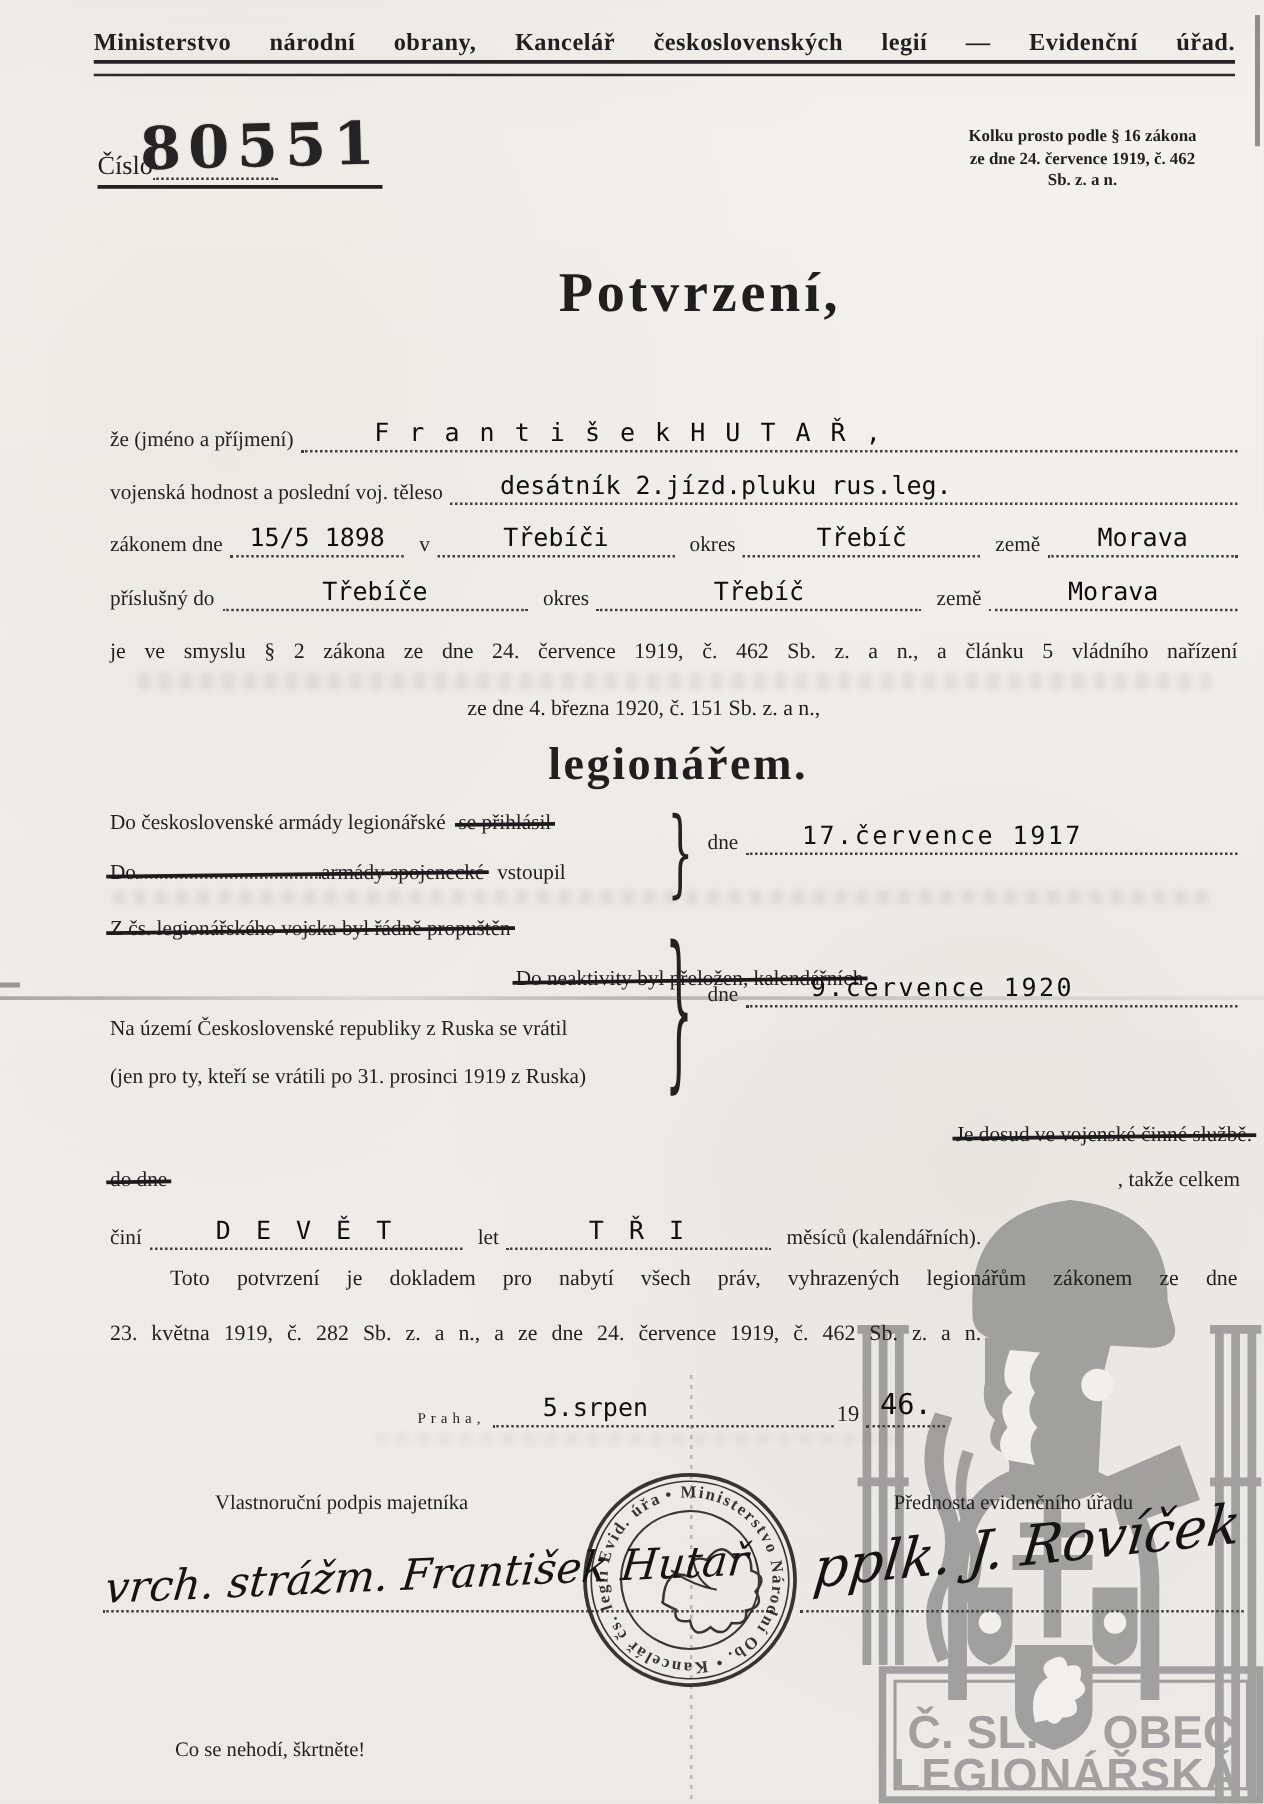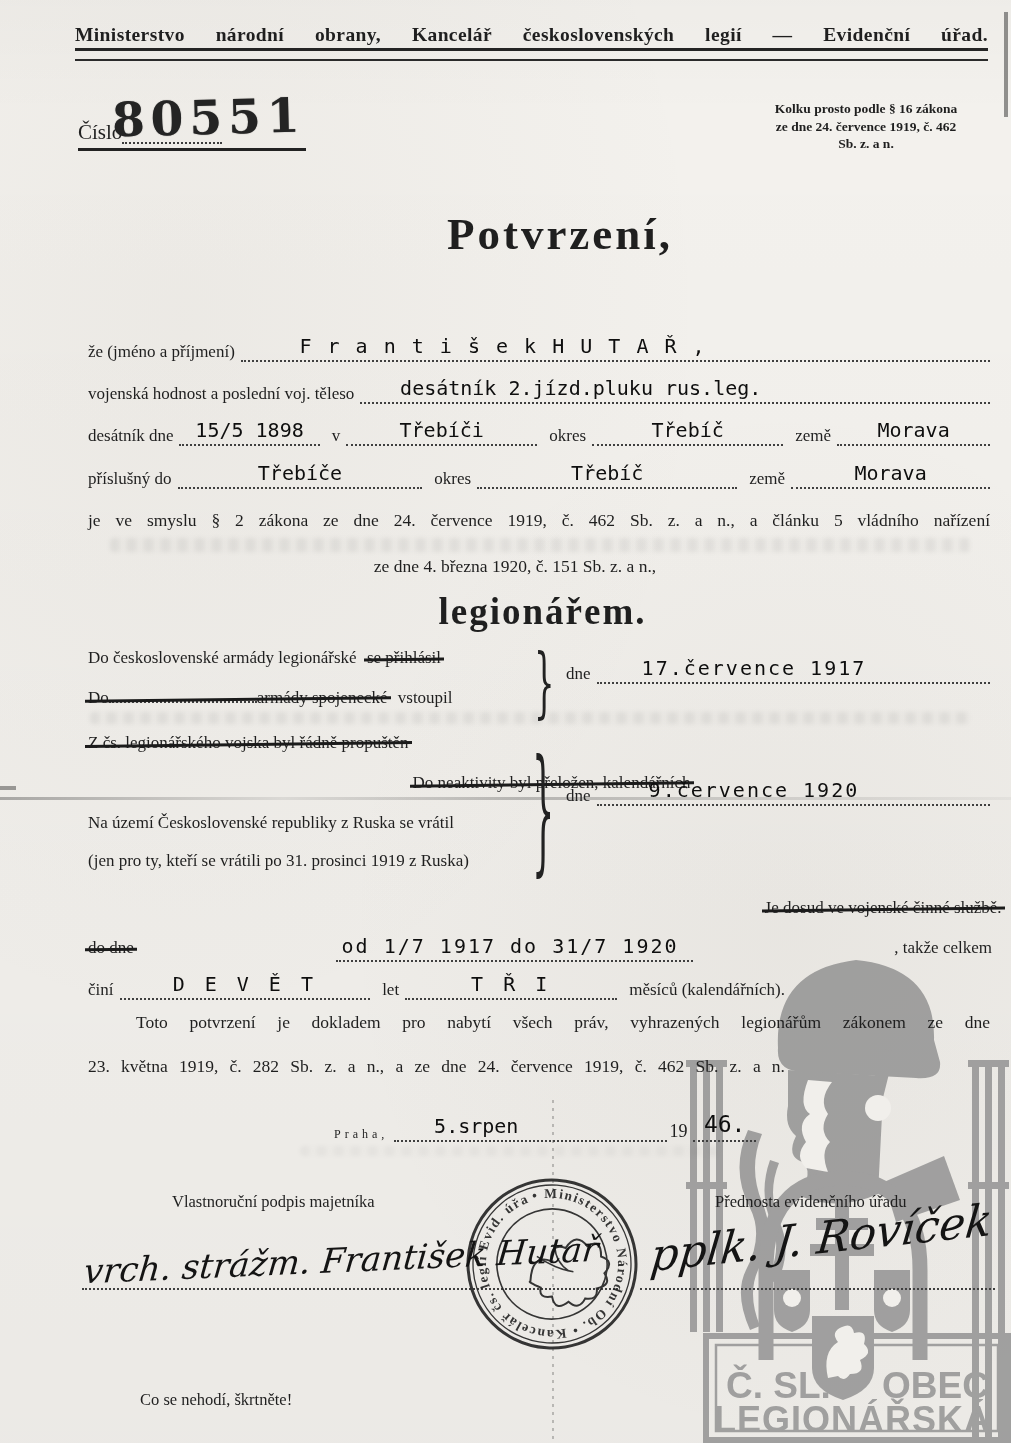--- a/index.html
+++ b/index.html
@@ -135,21 +135,21 @@
   
   <div class="row" style="left:88px;right:19px;top:378px;">
     <span class="lbl">vojenská hodnost a poslední voj. těleso</span>
     <span class="fill">
       <span class="tv pos-l typed big">desátník 2.jízd.pluku rus.leg.</span>
     </span>
   </div>
 
   
   <div class="row" style="left:88px;right:19px;top:420px;">
-    <span class="lbl">desátník dne</span>
+    <span class="lbl">zákonem dne</span>
     <span class="fill" style="flex:1.1;">
       <span class="tv typed big">15/5 1898</span>
     </span>
     <span class="lbl sp">v</span>
     <span class="fill" style="flex:1.5;">
       <span class="tv typed big">Třebíči</span>
     </span>
     <span class="lbl sp">okres</span>
     <span class="fill" style="flex:1.5;">
       <span class="tv typed big">Třebíč</span>
@@ -212,21 +212,20 @@
       <span class="tv pos-40 typed big sp2">9.července 1920</span>
     </span>
   </div>
 
   
   <div class="abs bodyline struck" style="left:158px;top:898px;">Je dosud ve vojenské činné službě.</div>
 
   
   <div class="abs z2" style="left:88px;right:19px;top:934px;display:flex;align-items:baseline;justify-content:space-between;white-space:nowrap;">
     <span class="struck" style="font-size:17px;">do dne</span>
-    <span class="typed big sp2" style="border-bottom:2px dotted #3f3f3f;padding:0 14px 2px 6px;">od 1/7 1917 do 31/7 1920</span>
     <span style="font-size:17px;">, takže celkem</span>
   </div>
   <div class="row" style="left:88px;right:222px;top:972px;height:28px;">
     <span class="lbl">činí</span>
     <span class="fill" style="flex:1.3;">
       <span class="tv typed big sp4">D E V Ě T</span>
     </span>
     <span class="lbl sp">let</span>
     <span class="fill" style="flex:1.1;">
       <span class="tv typed big sp4">T Ř I</span>

